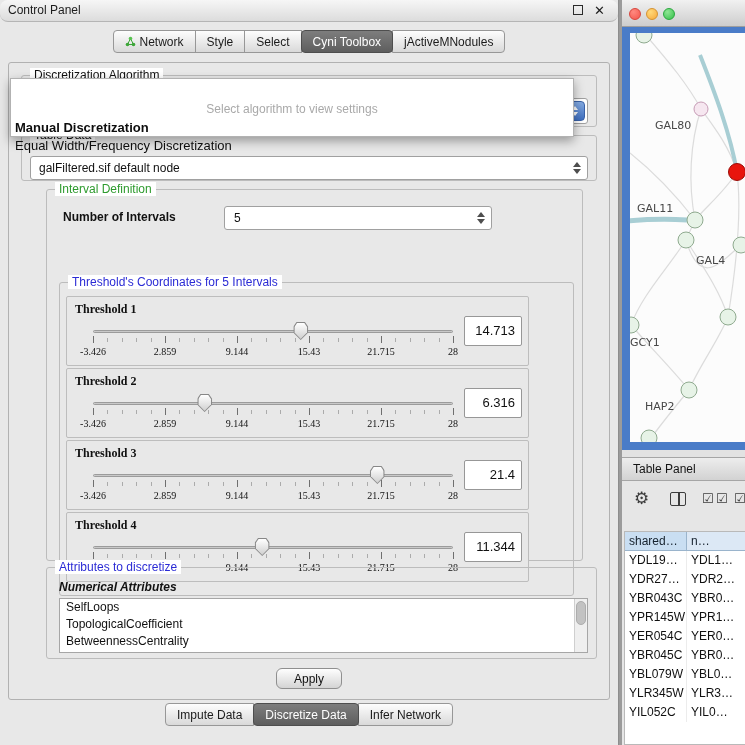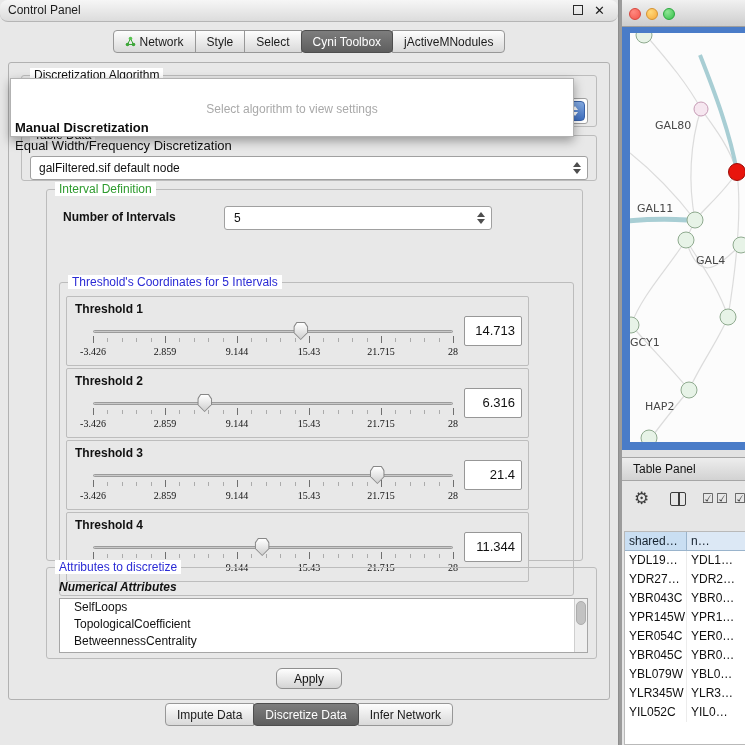--- a/index.html
+++ b/index.html
@@ -50,39 +50,39 @@
   .stepper .tri-up { border-left:4px solid transparent; border-right:4px solid transparent; border-bottom:5px solid #4e4e4e; }
   .stepper .tri-down { border-left:4px solid transparent; border-right:4px solid transparent; border-top:5px solid #4e4e4e; }
 
   .noi-label { position:absolute; left:16px; top:20px; font-size:12px; font-weight:bold; color:#111; }
   .spinner { position:absolute; left:177px; top:16px; width:268px; height:24px; background:#fff; border:1px solid #a0a0a0; border-radius:3px; }
   .spinner .spin-value { position:absolute; left:9px; line-height:22px; font-size:12px; color:#111; }
 
   .group-thresholds { position:absolute; left:12px; right:8px; top:48px; height:314px;margin-top:44px; }
   .th-list { position:absolute; left:6px; top:13px; right:6px; }
   .th-panel { position:relative; width:463px; height:70px; border:1px solid #bdbdbd; border-radius:2px; margin-bottom:2px; background:#e8e8e8; }
-  .th-name { position:absolute; left:8px; top:5px; font-size:12px; font-weight:bold; color:#111; }
+  .th-name { position:absolute; left:8px; top:5px; font-size:12px; font-weight:bold; color:#111;font-family:Liberation Serif, serif; }
   .th-slider { position:absolute; left:26px; top:24px; width:360px; height:42px; }
   .th-track { position:absolute; top:9px; left:0; right:0; height:3px; background:#c9c9c9; border:1px solid #9b9b9b; border-radius:2px; }
   .th-minorticks { position:absolute; top:17px; left:0; right:0; height:4px;
                    background:repeating-linear-gradient(to right,#ababab 0 1px,transparent 1px 14.4px); }
   .th-tick { position:absolute; top:15px; width:1px; height:7px; background:#6f6f6f; }
   .th-scale span { position:absolute; top:25px; transform:translateX(-50%); font-size:10px; color:#111; white-space:nowrap;font-family:Liberation Serif, serif; }
   .p0{left:0%} .p20{left:20%} .p40{left:40%} .p60{left:60%} .p80{left:80%} .p100{left:100%}
   .th-thumb { position:absolute; top:1px; width:15px; height:18px; transform:translateX(-50%); }
   .th-thumb::before { content:""; position:absolute; inset:0; background:#878787;
                       clip-path:polygon(50% 100%,0 58%,0 26%,22% 0,78% 0,100% 26%,100% 58%); }
   .th-thumb::after { content:""; position:absolute; inset:1px; background:linear-gradient(#ffffff,#cfcfcf);
                      clip-path:polygon(50% 100%,0 58%,0 26%,22% 0,78% 0,100% 26%,100% 58%); }
   .th-value { position:absolute; right:6px; top:19px; width:58px; height:30px; background:#fff; border:1px solid #979797;
               border-radius:2px; font-size:13px; color:#111; text-align:right; line-height:28px; padding-right:6px; }
 
   .attr-label { position:absolute; left:12px; top:12px; font-size:12px; font-weight:bold; color:#111;font-style:italic; }
   .listbox { position:absolute; left:12px; right:8px; top:30px; bottom:5px; background:#fff; border:1px solid #a6a6a6; overflow:hidden; }
-  .attr-item { font-size:12px; line-height:17px; padding-left:14px; color:#111; white-space:nowrap; }
+  .attr-item { font-size:12px; line-height:17px; padding-left:6px; color:#111; white-space:nowrap; }
   .lb-scrollbar { position:absolute; right:0; top:0; bottom:0; width:13px; background:#efefef; border-left:1px solid #cfcfcf; }
   .lb-thumb { position:absolute; left:1px; right:1px; top:2px; height:24px; background:#c2c2c2; border-radius:6px; border:1px solid #adadad; }
 
   .apply-btn { display:block; margin:9px auto 0; width:66px; height:21px; border-radius:6px; font-size:12px; color:#111;
                background:linear-gradient(#fefefe,#d4d4d4); border:1px solid #8f8f8f; font-family:inherit; }
 
   
   .right-side { position:absolute; left:622px; top:0; width:123px; height:745px; background:#e2e2e2; overflow:hidden; }
   .mac-titlebar { position:relative; height:27px; background:linear-gradient(#f1f1f1,#cdcdcd); border-bottom:1px solid #9e9e9e; }
   .light { position:absolute; top:8px; width:12px; height:12px; border-radius:50%; }

